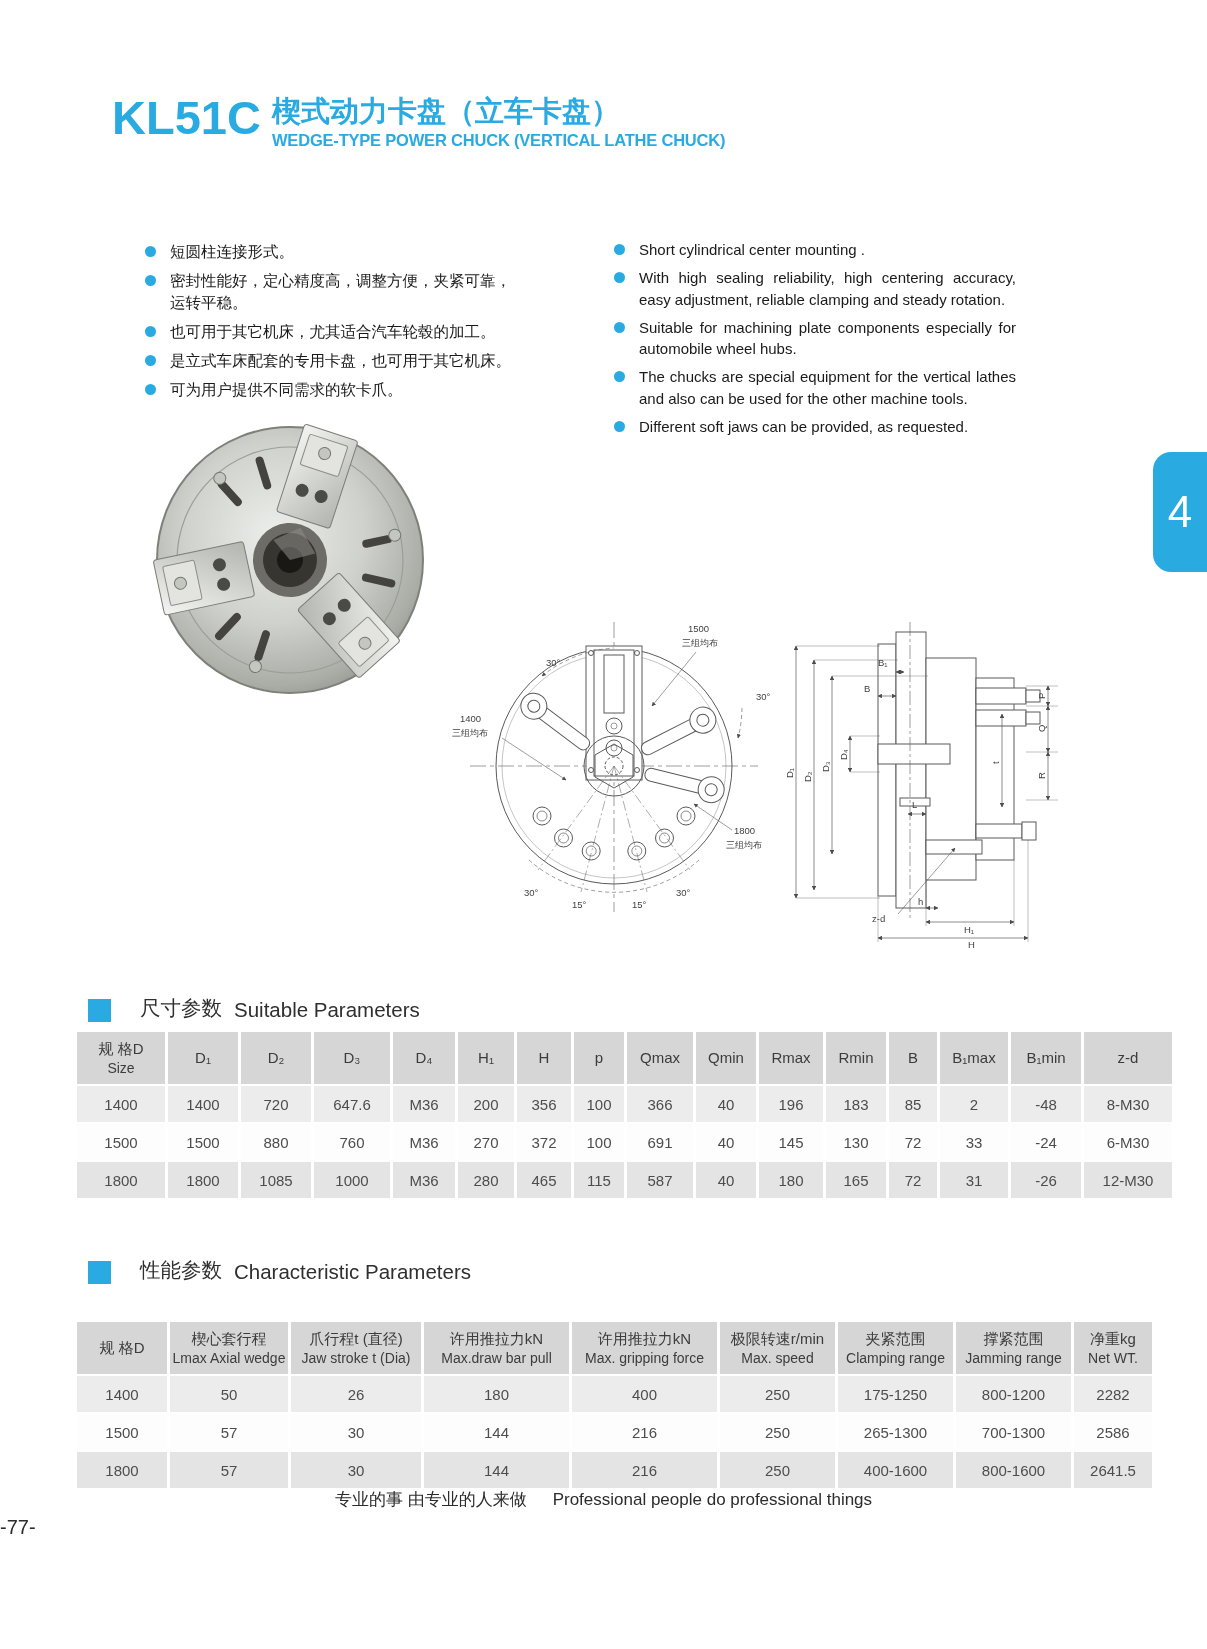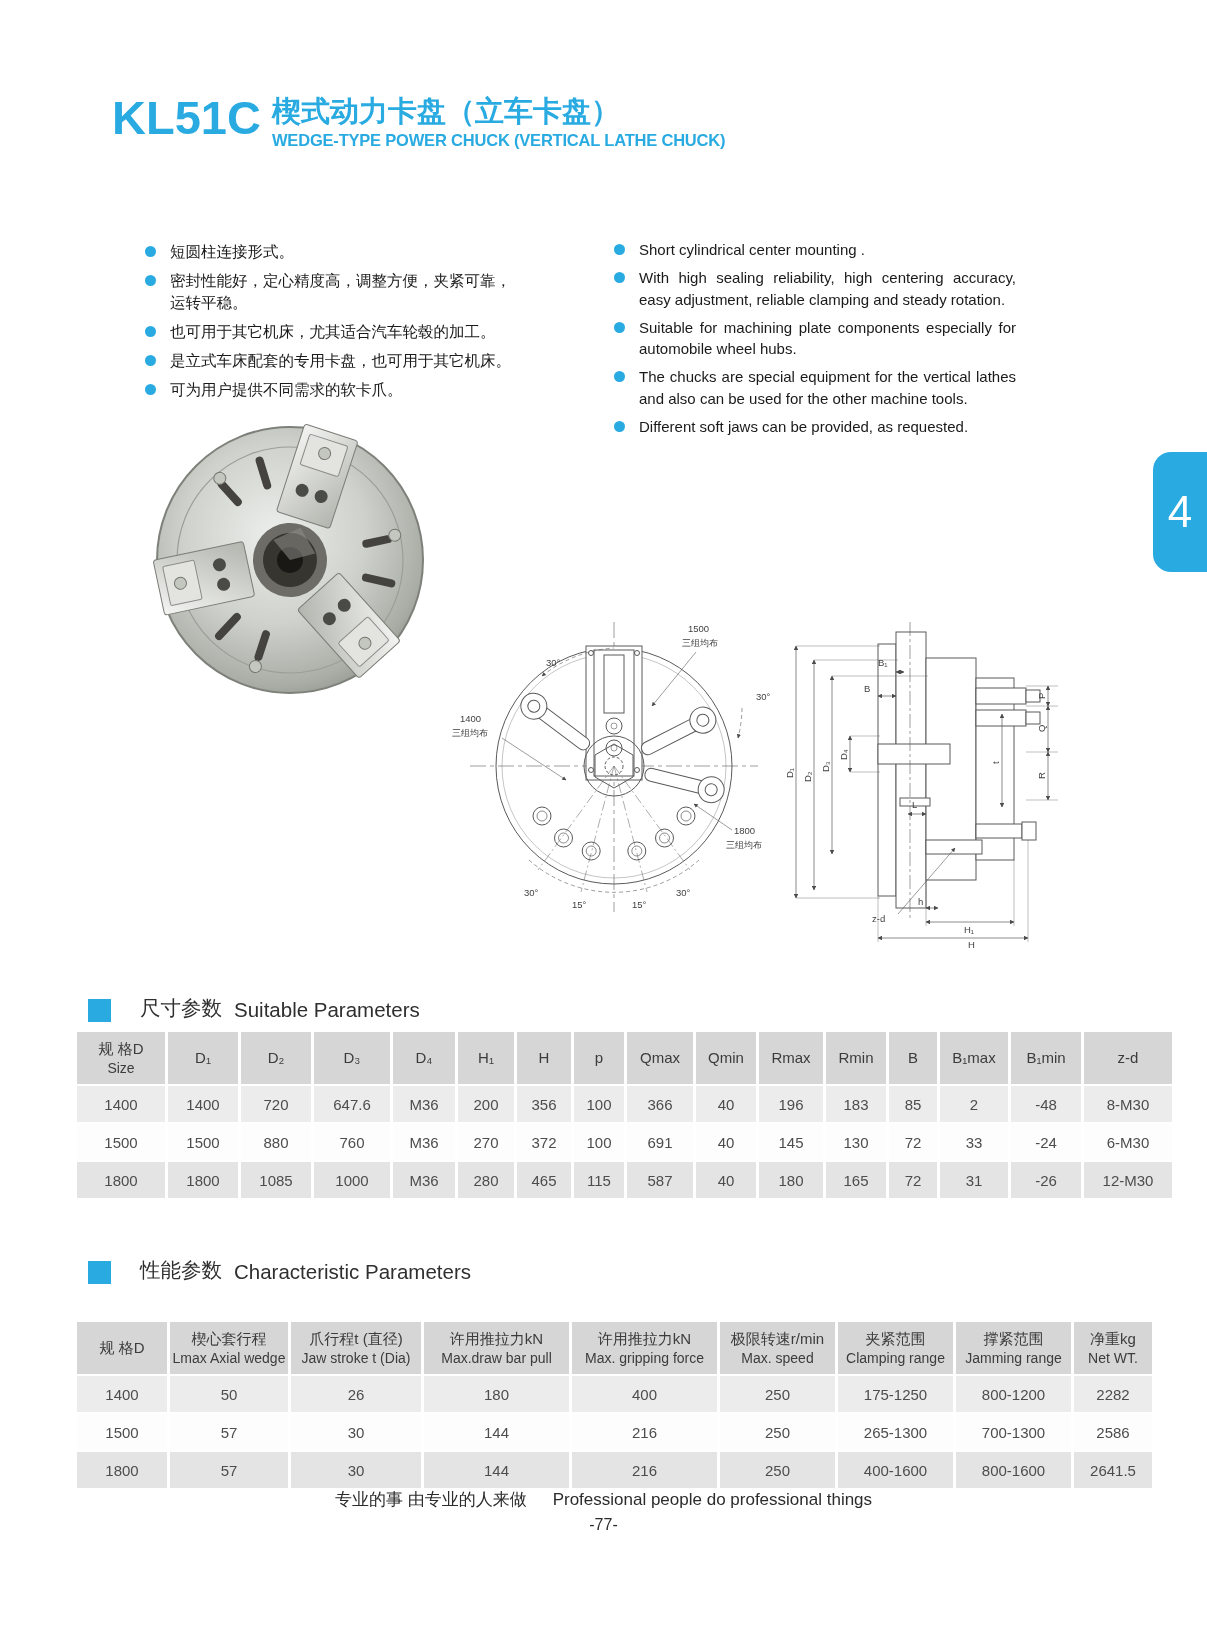--- a/index.html
+++ b/index.html
@@ -50,21 +50,21 @@
   table.data-table th { background:#d6d6d6; font-weight:400; padding:5px 2px; vertical-align:middle; line-height:1.3; height:52px; color:#3c3c3c; }
   table.data-table th .hdr-en { font-size:14px; }
   table.data-table td { padding:0 2px; height:36px; vertical-align:middle; }
   table.data-table tbody tr:nth-child(1) td { background:#ececec; }
   table.data-table tbody tr:nth-child(2) td { background:#fdfdfd; }
   table.data-table tbody tr:nth-child(3) td { background:#e4e4e4; }
 
   
   .footer-slogan { position:absolute; left:0; right:0; top:1488px; text-align:center; font-size:17px; color:#2c2c2c; }
   .footer-slogan .zh { margin-right:26px; }
-  .page-number { position:absolute; left:0; right:0; top:1516px; text-align:center; font-size:16px; color:#2c2c2c; }
+  .page-number { position:absolute; left:0; right:0; top:1516px; font-size:20px; color:#2c2c2c; }
 </style>
 </head>
 <body>
 
 <div class="page">
 
   <div class="model-code">KL51C</div>
   <div class="title-zh">楔式动力卡盘（立车卡盘）</div>
   <div class="title-en">WEDGE-TYPE POWER CHUCK (VERTICAL LATHE CHUCK)</div>
 

